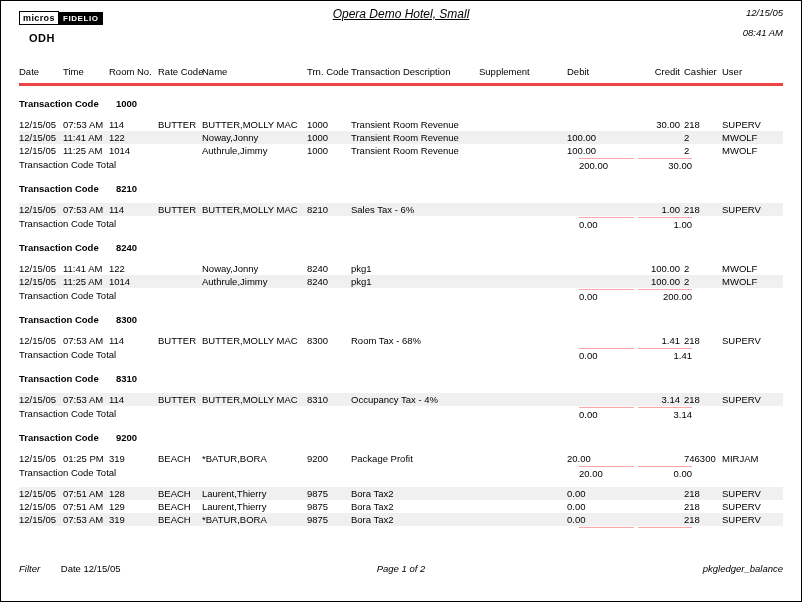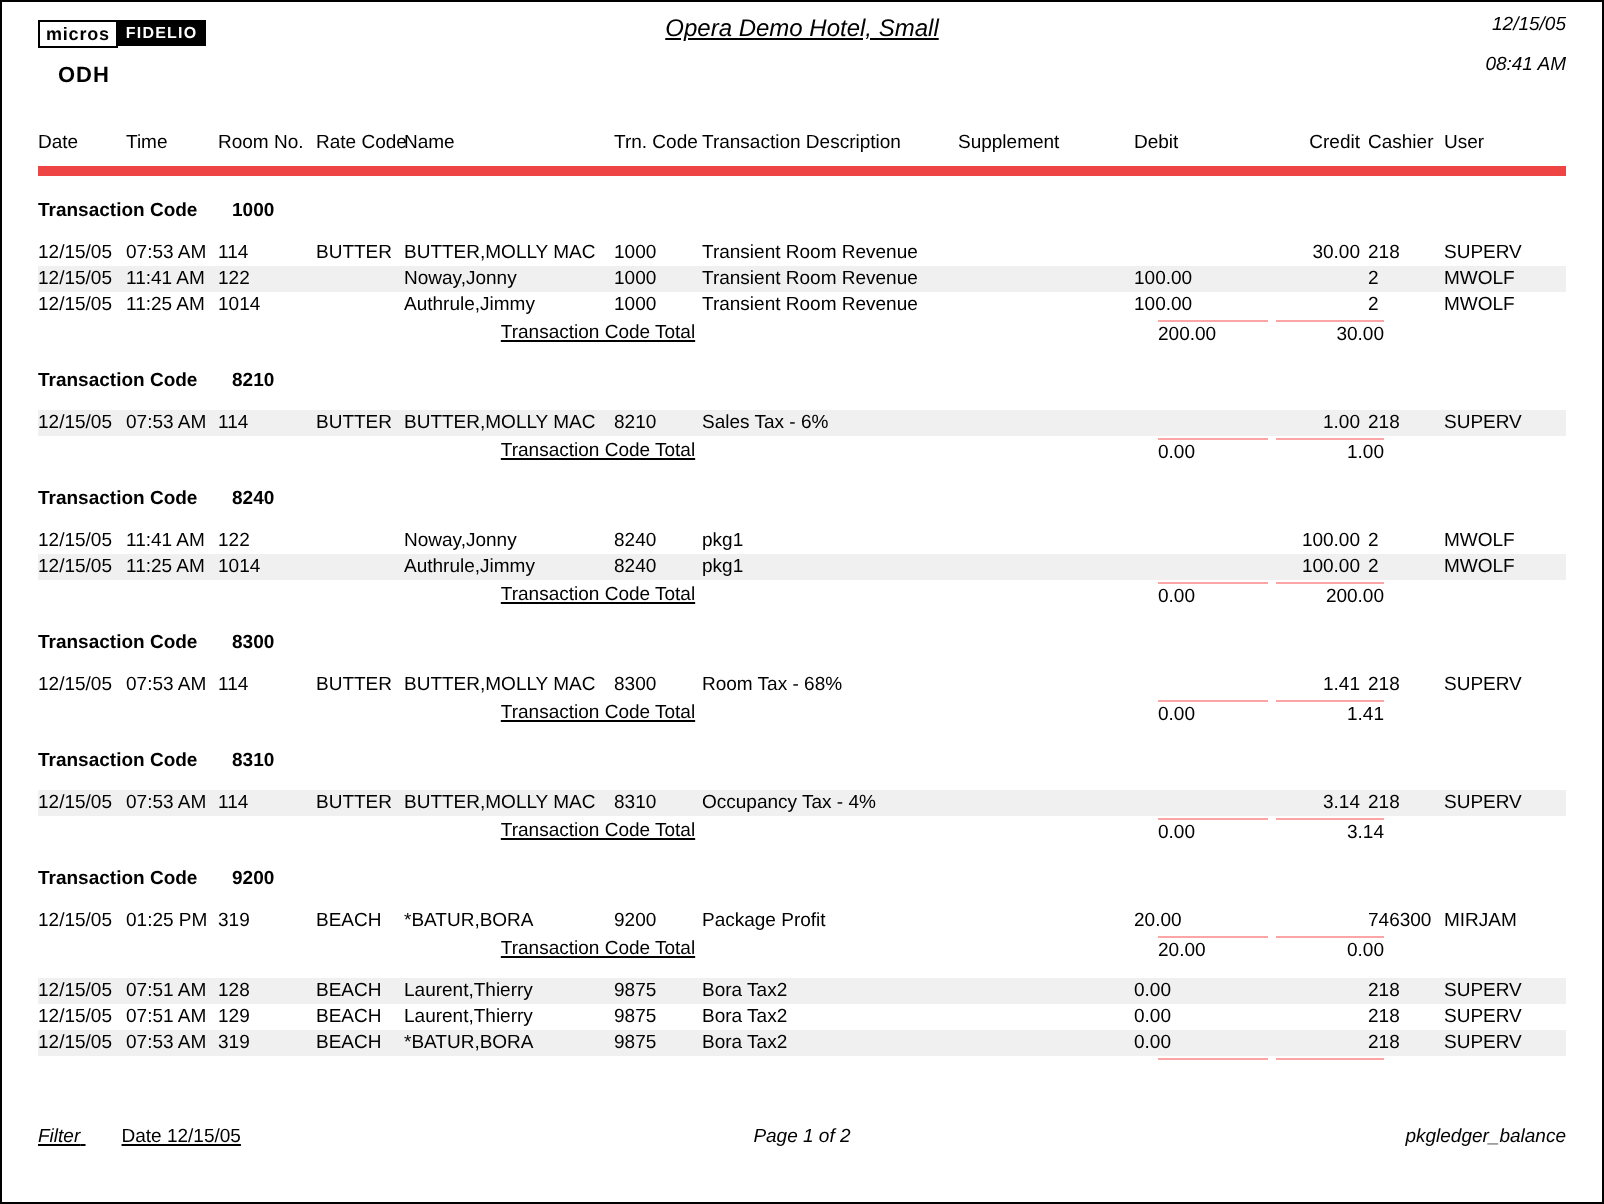--- a/index.html
+++ b/index.html
@@ -4,49 +4,49 @@
 <style>
   html,body{margin:0;padding:0;background:#fff;}
   .page{
     position:relative;width:802px;height:602px;box-sizing:border-box;
     border:1px solid #000;background:#fff;color:#000;
     font-family:"Liberation Sans",sans-serif;overflow:hidden;
   }
   .content{padding:6px 18px 0;}
   
   .report-header{position:relative;height:52px;}
-  .logo{display:inline-flex;align-items:flex-start;margin-top:2px;}
+  .logo{display:inline-flex;align-items:flex-end;margin-top:2px;}
   .logo-micros{border:1px solid #000;font-weight:bold;font-size:9px;padding:1px 3px;letter-spacing:.4px;}
   .logo-fidelio{background:#000;color:#fff;font-weight:bold;font-size:8px;padding:2px 4px;letter-spacing:.6px;}
   .property-code{font-weight:bold;font-size:11px;margin:7px 0 0 10px;letter-spacing:.5px;}
   .header-center{position:absolute;left:0;right:0;top:0;text-align:center;}
   .hotel-name{font-style:italic;font-size:12px;text-decoration:underline;}
   .report-title{font-style:italic;font-weight:bold;font-size:12.5px;margin-top:18px;}
   .header-right{position:absolute;right:0;top:0;text-align:right;font-style:italic;font-size:9.5px;}
   .header-right .time{margin-top:9px;}
   
   .row{display:flex;height:13px;line-height:13px;font-size:9.5px;white-space:nowrap;}
   .cell{flex:0 0 auto;overflow:visible;}
   .c-date{width:44px}.c-time{width:46px}.c-room{width:49px}.c-rate{width:44px}
   .c-name{width:105px}.c-trn{width:44px}.c-desc{width:128px}.c-suppl{width:88px}
   .c-debit{width:55px;text-align:left}
   .c-credit{width:54px;text-align:right;margin-left:4px}
   .c-cashier{width:34px;margin-left:4px}
   .c-user{width:49px;margin-left:4px}
-  .col-header{margin-top:6px;height:auto;padding-bottom:5px;border-bottom:5px solid #ef4444;}
+  .col-header{margin-top:6px;height:auto;padding-bottom:5px;border-bottom:3px solid #ef4444;}
   .stripe{background:#f0f0f0;}
   .group-header{margin-top:11px;height:13px;line-height:13px;font-size:9.5px;font-weight:bold;}
   .gh-label{display:inline-block;width:97px;}
   .rows{margin-top:8px;}
   .total-row{margin-top:1px;}
-  .c-totlabel{width:560px;text-align:center;text-decoration:underline;}
+  .c-totlabel{width:560px;text-align:left;}
   .total-row .c-debit,.total-row .c-credit{border-top:1px solid #fca5a5;}
   
   .report-footer{position:absolute;left:18px;right:18px;top:562px;height:14px;font-size:9.5px;}
-  .f-left{position:absolute;left:0;top:0;text-decoration:underline;}
+  .f-left{position:absolute;left:0;top:0;}
   .f-filter{font-style:italic;}
   .f-date{margin-left:18px;}
   .f-center{text-align:center;font-style:italic;}
   .f-right{position:absolute;right:0;top:0;font-style:italic;}
 </style>
 </head>
 <body>
 
 <div class="page">
   <div class="content">

